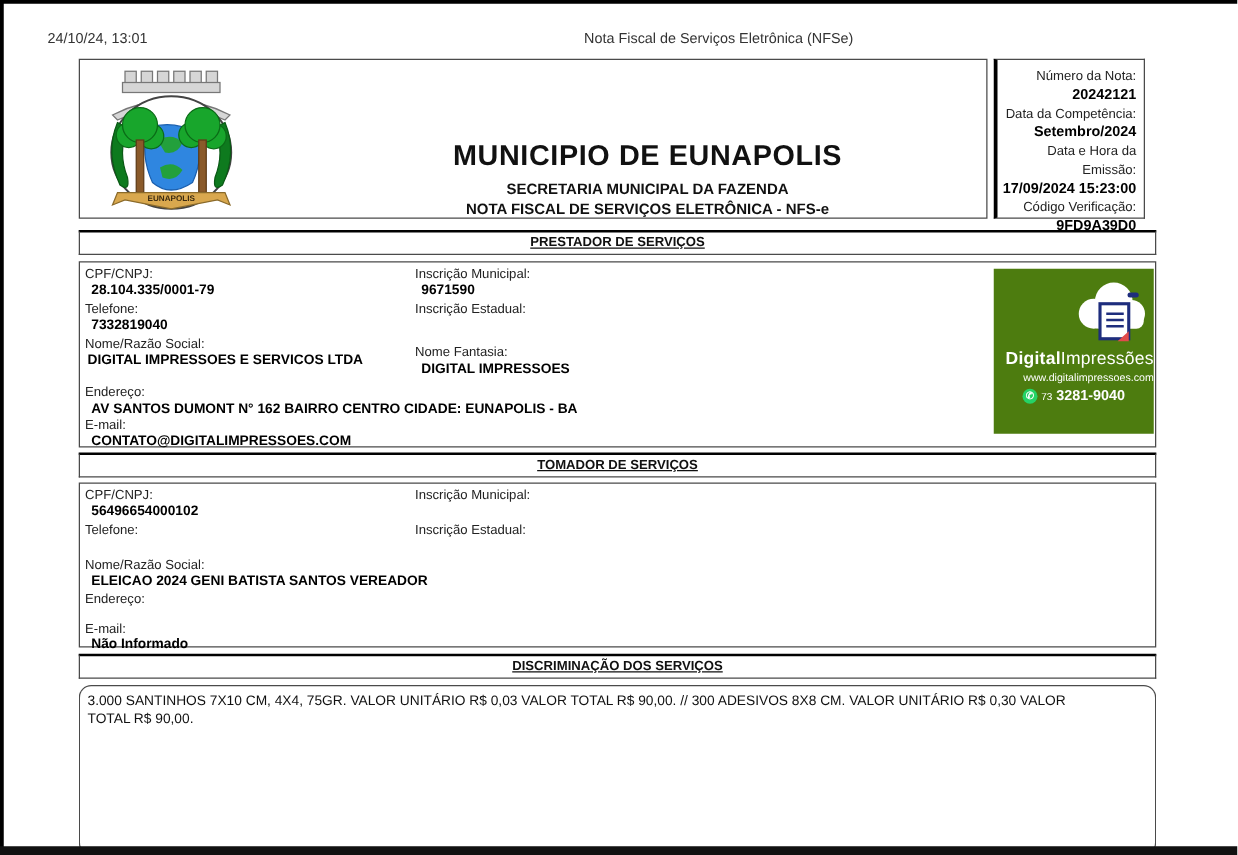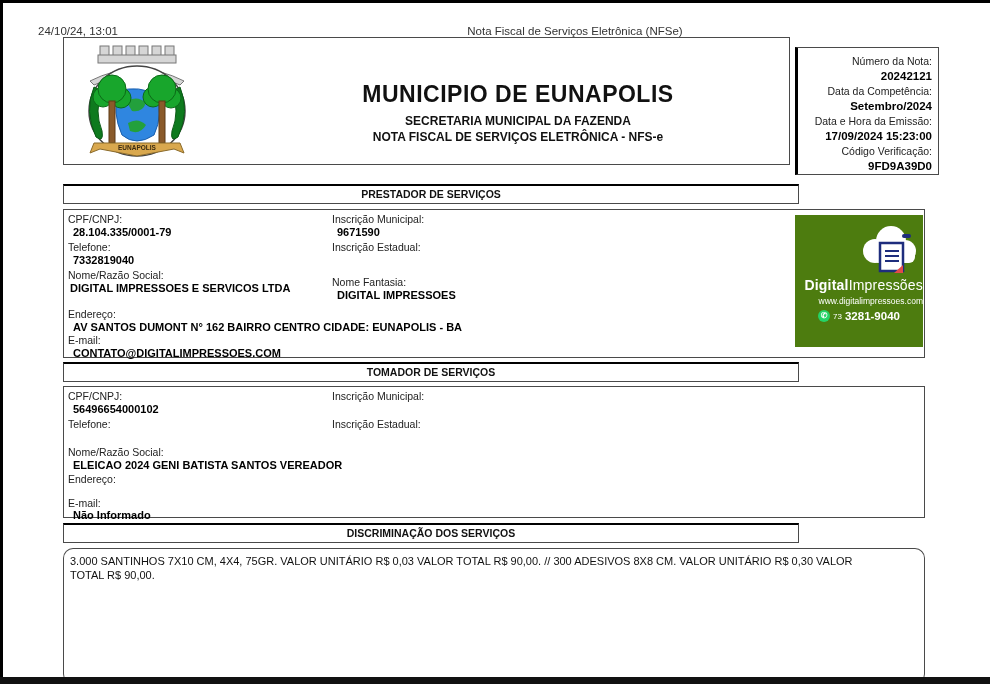--- a/index.html
+++ b/index.html
@@ -12,43 +12,43 @@
   #frame-top { left:0; top:0; width:990px; height:3px; }
   #frame-left { left:0; top:0; width:3px; height:684px; }
   #frame-bottom { left:0; top:677px; width:990px; height:7px; background:#111; }
 
   
   .print-date { position:absolute; left:38px; top:25px; font-size:11.5px; color:#333; }
   .print-title { position:absolute; left:160px; right:0; top:25px; text-align:center; font-size:11.5px; color:#333; }
 
   
   .title-box {
-    position:absolute; left:63px; top:37px; width:727px; height:128px;
-    border:1.5px solid #4a4a4a; display:flex; align-items:center;gap:45px;
+    position:absolute; left:63px; top:47px; width:727px; height:128px;
+    border:1.5px solid #4a4a4a; display:flex; align-items:flex-end;gap:45px;
   }
   .crest-wrap { width:138px; display:flex; align-items:center; justify-content:center; padding:4px 0 4px 8px; }
   .title-texts { flex:1; text-align:center; padding-top:22px; }
   .muni-title { font-size:23px; font-weight:bold; color:#111; letter-spacing:0.5px; }
   .muni-sub { font-size:12px; font-weight:bold; color:#111; margin-top:6px; }
   .muni-sub2 { font-size:12px; font-weight:bold; color:#111; margin-top:2px; }
 
   .info-box {
-    position:absolute; left:795px; top:47px; width:144px; height:128px;
+    position:absolute; left:795px; top:47px; width:121px; height:128px;
     border:1px solid #4a4a4a; border-left:3.5px solid #000;
     padding:6px 6px 0 2px; text-align:right;
   }
   .info-label { font-size:10.5px; color:#222; line-height:15px; }
   .info-value { font-size:11.5px; font-weight:bold; color:#000; line-height:15px; }
 
   
   .section-bar {
-    position:absolute; left:63px; width:736px; height:20px;
+    position:absolute; left:63px; width:862px; height:20px;
     border:1px solid #4a4a4a; border-top:2.5px solid #000;
     text-align:center; font-size:10.5px; font-weight:bold; color:#111;
-    line-height:16px; background:#fff;
+    line-height:16px; background:#fff;text-decoration:underline;
   }
   #bar-prestador { top:184px; }
   #bar-tomador { top:362px; }
   #bar-discriminacao { top:523px; }
 
   
   .content-box {
     position:absolute; left:63px; width:862px;
     border:1.5px solid #4a4a4a; background:#fff;
   }

